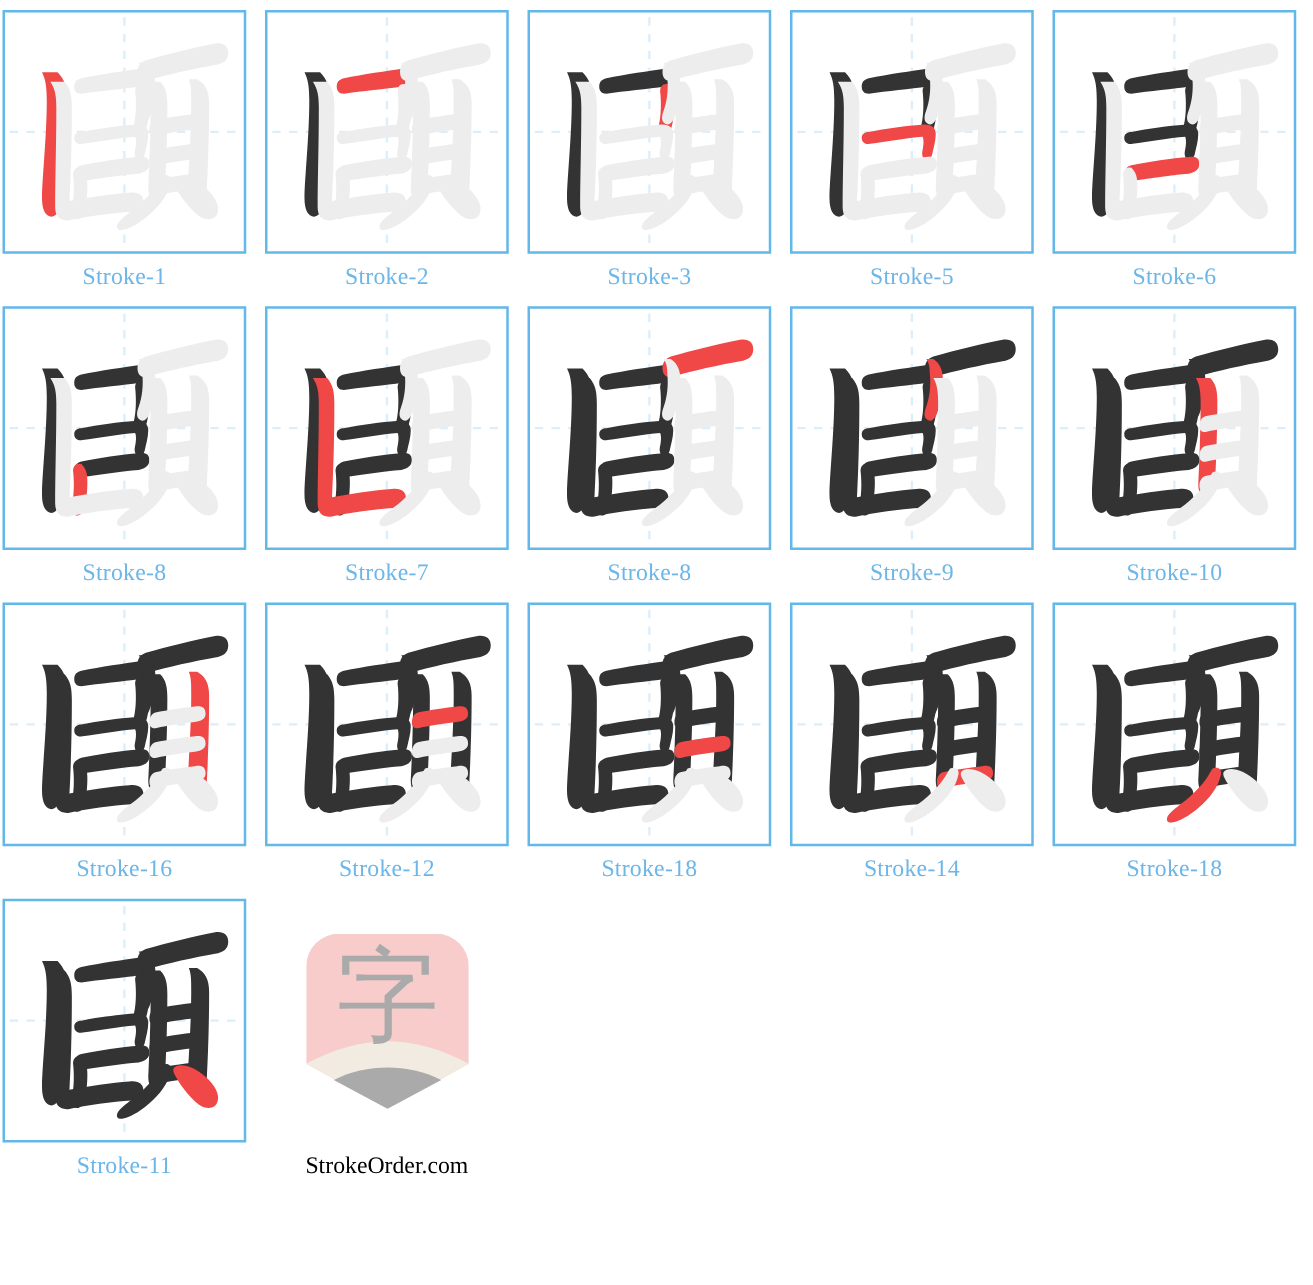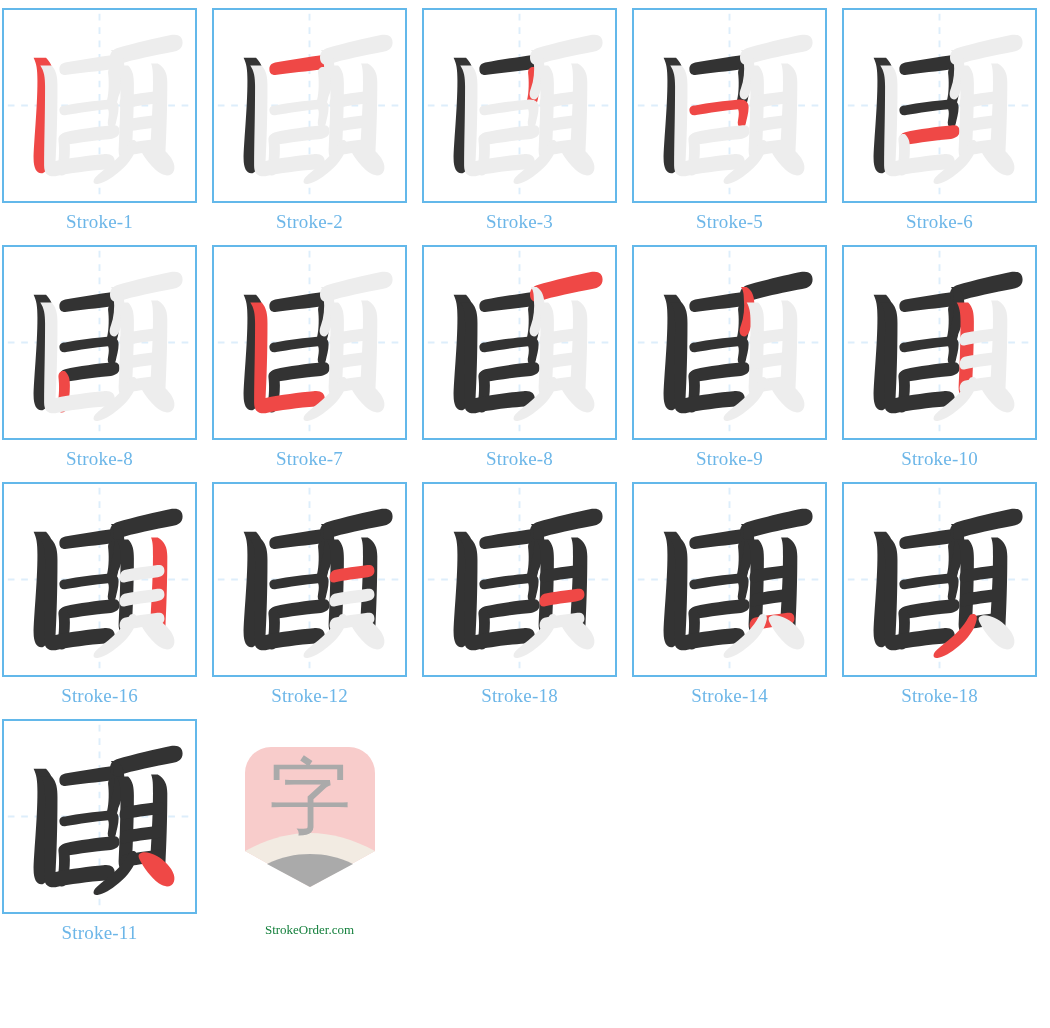--- a/index.html
+++ b/index.html
@@ -50,21 +50,21 @@
     display:flex;
     flex-direction:column;
     align-items:center;
   }
   .logo{
     width:195px;height:195px;
     display:flex;align-items:center;justify-content:center;
   }
   .logo svg{display:block;}
   .sitecap{
-    font-size:13px;color:#15803d;
+    font-size:19px;color:#000000;
     padding:9px 0 14px 0;line-height:1;white-space:nowrap;font-family:Liberation Serif, serif;
   }
   .spacer{width:199px;}
 </style>
 </head>
 <body>
 
 <div id="grid">
   <div class="row" id="row1">
       <div class="cellwrap">

